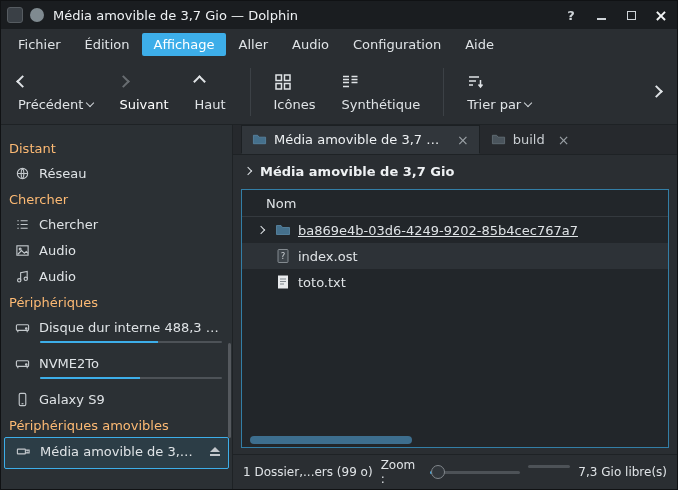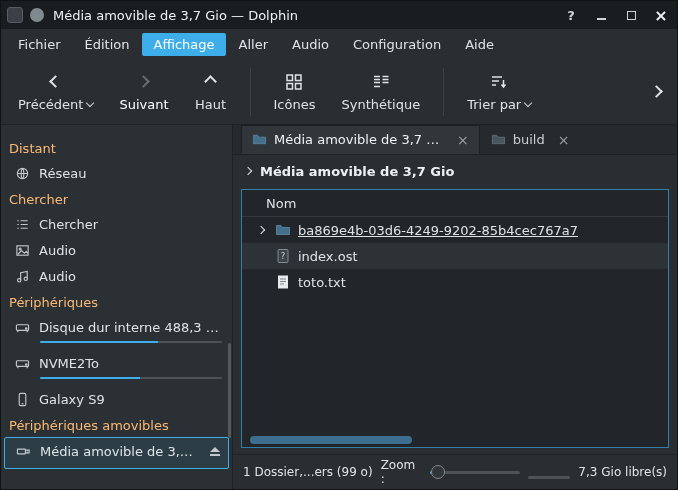--- a/index.html
+++ b/index.html
@@ -20,21 +20,21 @@
   .wb.close { font-size:16px; color:#f2f4f5; font-weight:bold; }
   .wb.help { font-weight:bold; }
 
   
   .menubar { height:30px; background:#2a2e32; display:flex; align-items:center; padding:0 6px; gap:2px; flex:none; }
   .menu-item { padding:4px 11px; border-radius:2px; color:#dfe3e6; white-space:nowrap; }
   .menu-item.active { background:#3daee9; color:#ffffff; }
 
   
   .toolbar { height:66px; background:#2a2e32; border-bottom:1px solid #1e2225; display:flex; align-items:center; padding:0 6px; gap:4px; flex:none; }
-  .tbtn { display:flex; flex-direction:column; align-items:center; justify-content:center; gap:5px; padding:6px 10px; border-radius:3px; min-width:54px; border:1px solid transparent; }
+  .tbtn { display:flex; flex-direction:column; align-items:flex-start; justify-content:center; gap:5px; padding:6px 10px; border-radius:3px; min-width:54px; border:1px solid transparent; }
   .tbtn.selected { background:#3a4046; border-color:#5d6368; }
   .tbtn.disabled .tlabel { color:#ffffff; }
   .tbtn .labelrow { display:flex; align-items:center; gap:4px; }
   .tlabel { font-size:13px; white-space:nowrap; }
   .iconbox { height:20px; display:flex; align-items:center; justify-content:center; }
   .chev { display:inline-block; width:9px; height:9px; border-right:2px solid #dfe3e6; border-bottom:2px solid #dfe3e6; }
   .chev.left  { transform:rotate(135deg); }
   .chev.right { transform:rotate(-45deg); }
   .chev.up    { transform:rotate(-135deg); }
   .chev.dim   { border-color:#686d71; }
@@ -87,21 +87,21 @@
   .hthumb { position:absolute; left:6px; width:162px; height:8px; border-radius:4px; background:#3d6e8e; }
 
   
   .statusbar { height:35px; border-top:1px solid #1e2225; display:flex; align-items:center; padding:0 10px; gap:8px; font-size:12px; flex:none; background:#2a2e32; }
   .status-summary { white-space:nowrap; }
   .zoom-group { display:flex; align-items:center; gap:8px; margin-left:auto; }
   .zoom-slider { position:relative; width:92px; height:16px; }
   .zoom-track { position:absolute; top:7px; left:0; right:0; height:3px; background:#4d5257; border-radius:2px; }
   .zoom-fill { position:absolute; top:7px; left:0; height:3px; background:#3daee9; border-radius:2px; }
   .zoom-thumb { position:absolute; top:1px; width:14px; height:14px; border-radius:50%; background:#31363b; border:1px solid #81878c; margin-left:-7px; }
-  .free-group { display:flex; align-items:flex-end; gap:8px; margin-left:auto; }
+  .free-group { display:flex; align-items:flex-start; gap:8px; margin-left:auto; }
   .free-bar { width:42px; height:3px; background:#4d5257; border-radius:2px; }
   .free-text { white-space:nowrap; }
 </style>
 </head>
 <body>
 
 <div class="window">
 
   <div class="titlebar">
     <span class="ticon square"></span>

